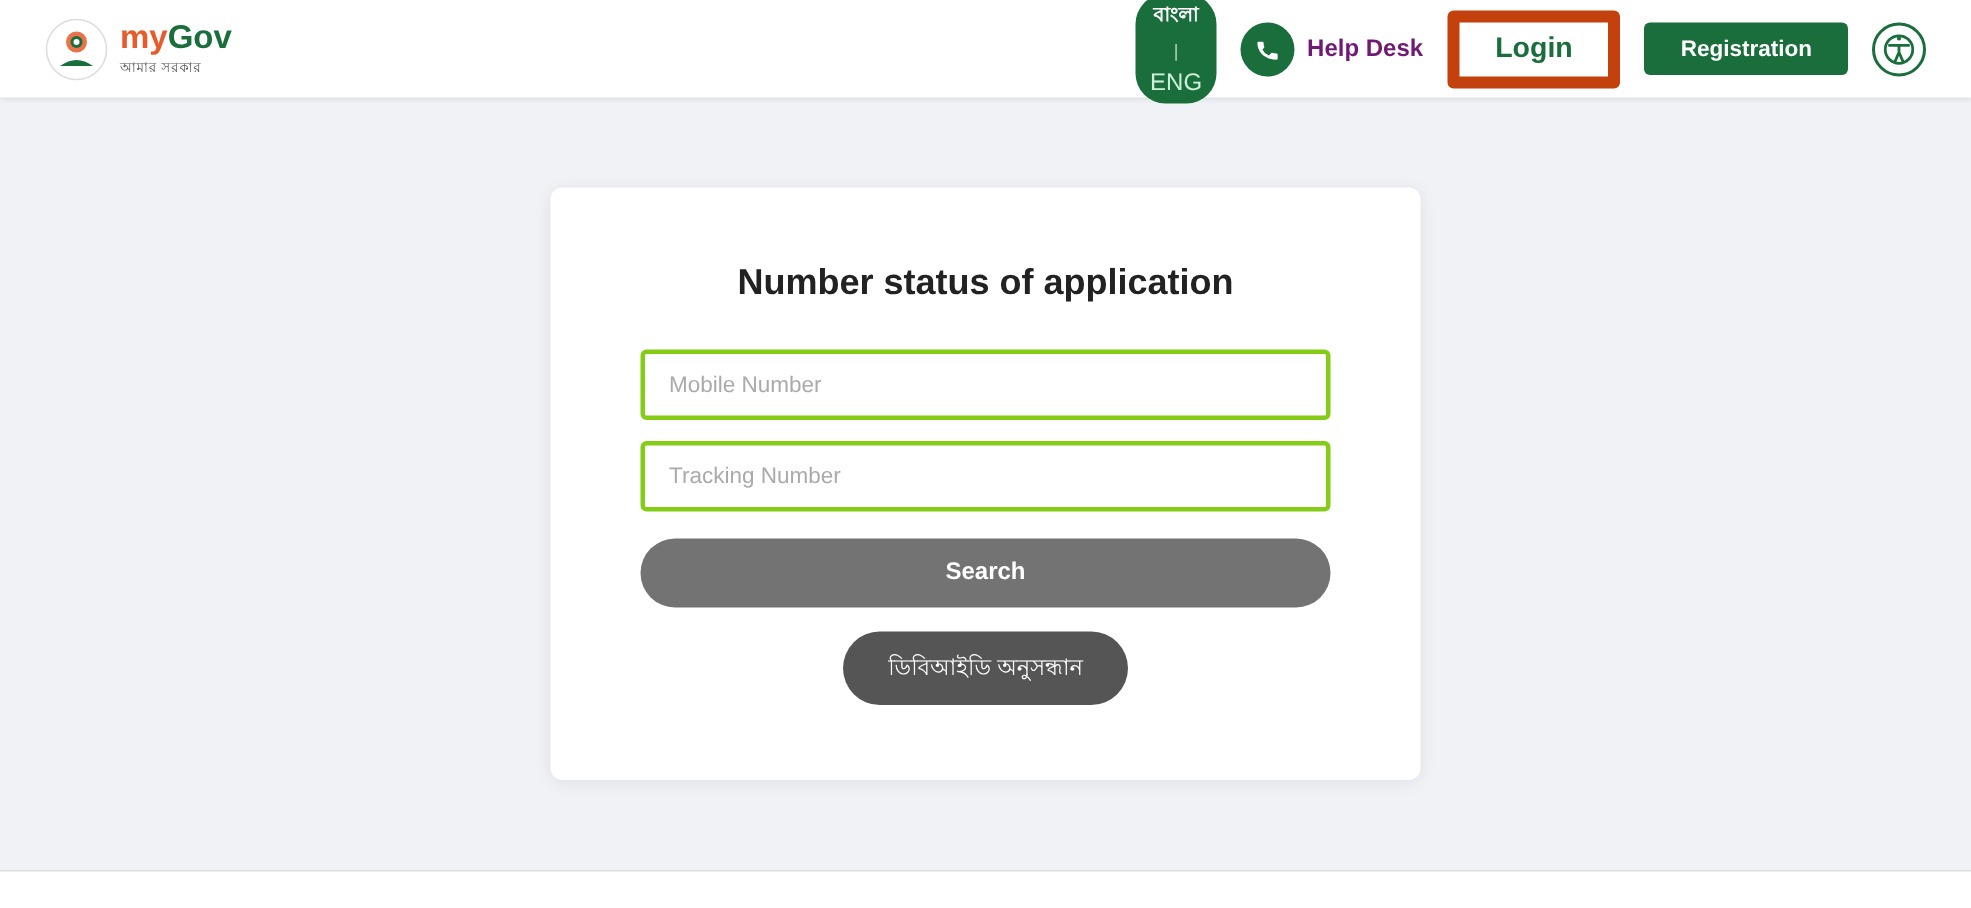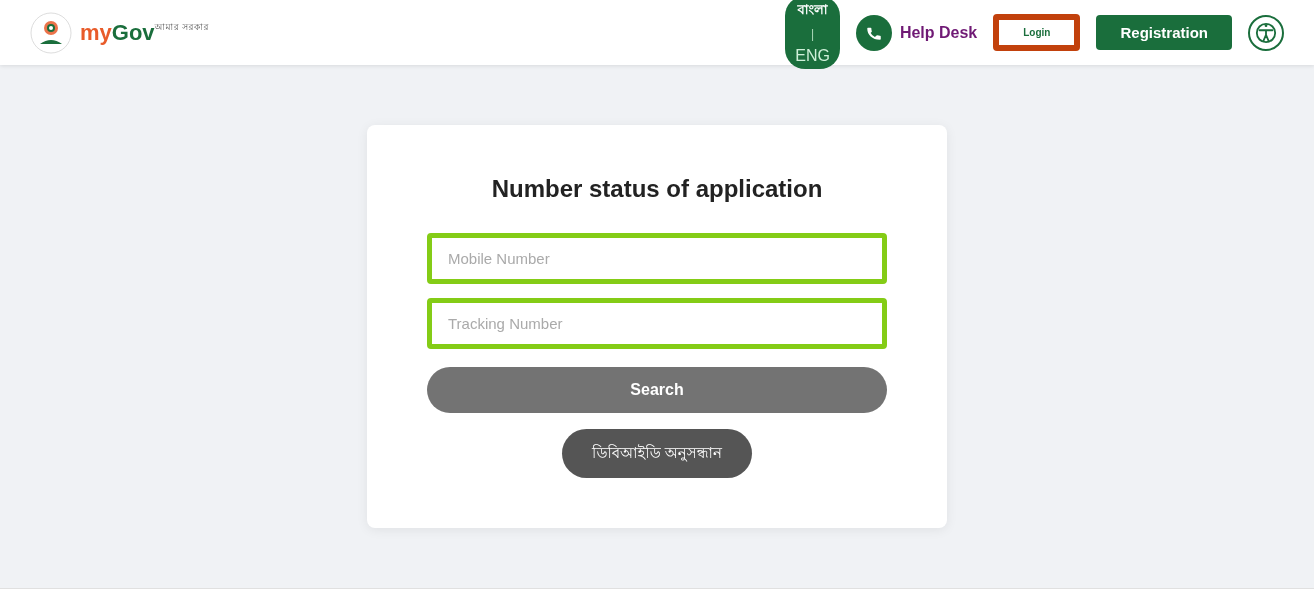--- a/index.html
+++ b/index.html
@@ -19,21 +19,21 @@
       display: flex;
       align-items: center;
       gap: 8px;
     }
     .logo-icon {
       width: 42px;
       height: 42px;
     }
     .logo-text {
       display: flex;
-      flex-direction: row;
+      flex-direction: column;
     }
     .logo-mygov {
       font-size: 22px;
       font-weight: 700;
       color: #1a6e3c;
     }
     .logo-mygov span { color: #e85b2a; }
     .logo-sub {
       font-size: 9px;
       color: #555;
@@ -84,24 +84,24 @@
       justify-content: center;
       color: white;
       font-size: 16px;
     }
     .help-desk-text {
       font-size: 16px;
       font-weight: bold;
       color: #701a75;
     }
     .login-btn {
-      border: 6px solid #c2410c;
+      border: 8px solid #c2410c;
       background: transparent;
       color: #1a6e3c;
-      font-size: 10px;
+      font-size: 19px;
       font-weight: 600;
       padding: 7px 24px;
       border-radius: 4px;
       cursor: pointer;
     }
     .reg-btn {
       background: #1a6e3c;
       color: #fff;
       font-size: 15px;
       font-weight: 600;
@@ -140,21 +140,21 @@
       text-align: center;
     }
     .card-title {
       font-size: 24px;
       font-weight: 700;
       color: #222;
       margin-bottom: 30px;
     }
     .form-input {
       width: 100%;
-      border: 5px solid #84cc16;
+      border: 3px solid #84cc16;
       border-radius: 4px;
       padding: 12px 16px;
       font-size: 15px;
       color: #333;
       margin-bottom: 14px;
       outline: none;
     }
     .form-input::placeholder { color: #aaa; }
     .search-btn {
       width: 100%;

